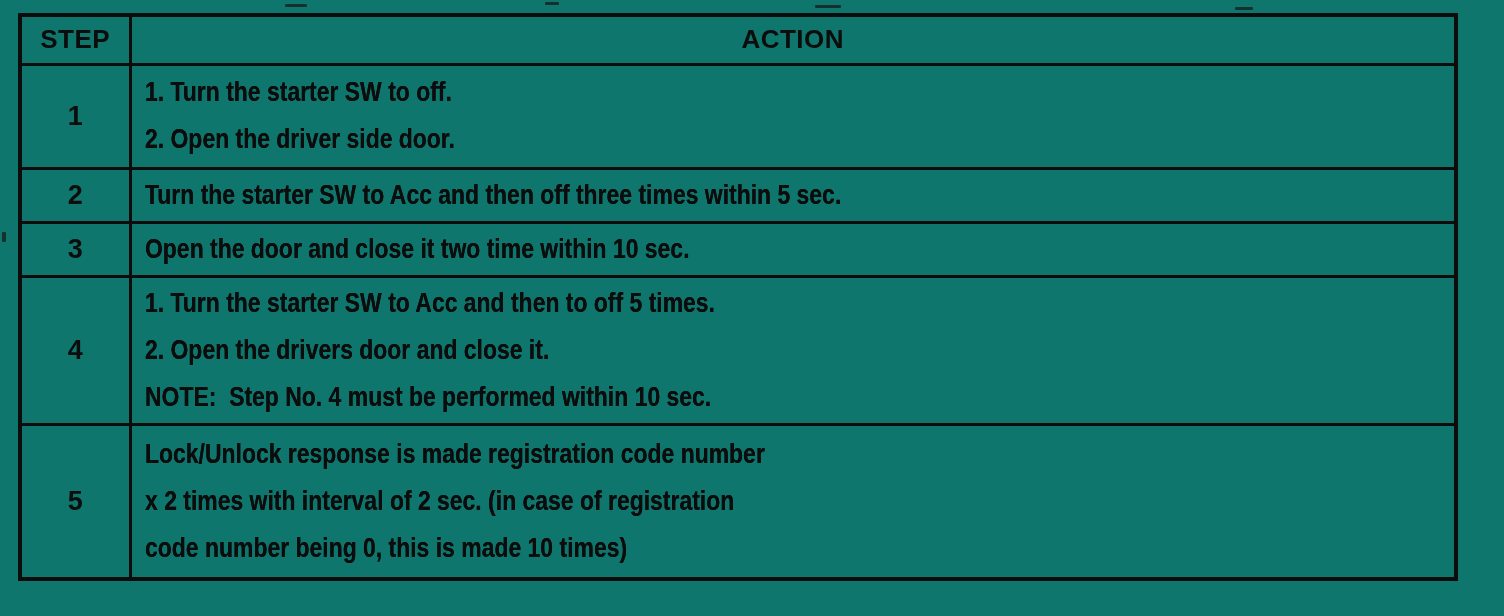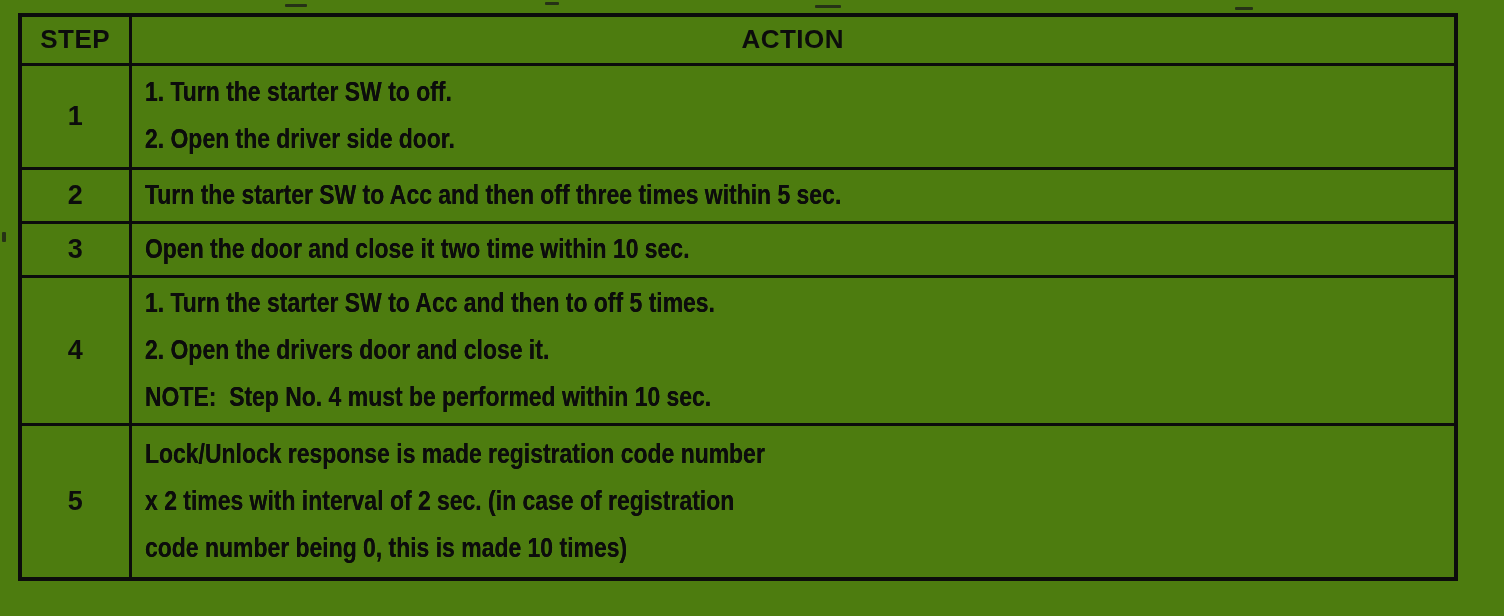--- a/index.html
+++ b/index.html
@@ -10,21 +10,21 @@
     width: 1504px;
     height: 616px;
     background: #ffffff;
     font-family: "Liberation Sans", sans-serif;
     -webkit-font-smoothing: none;
   }
   .page {
     position: relative;
     width: 1504px;
     height: 616px;
-    background: #4d7c0f;
+    background: #0f766e;
     overflow: hidden;
   }
   
   .speck {
     position: absolute;
     background: #1a1a1a;
     opacity: 0.75;
     border-radius: 1px;
   }
   table.procedure {

